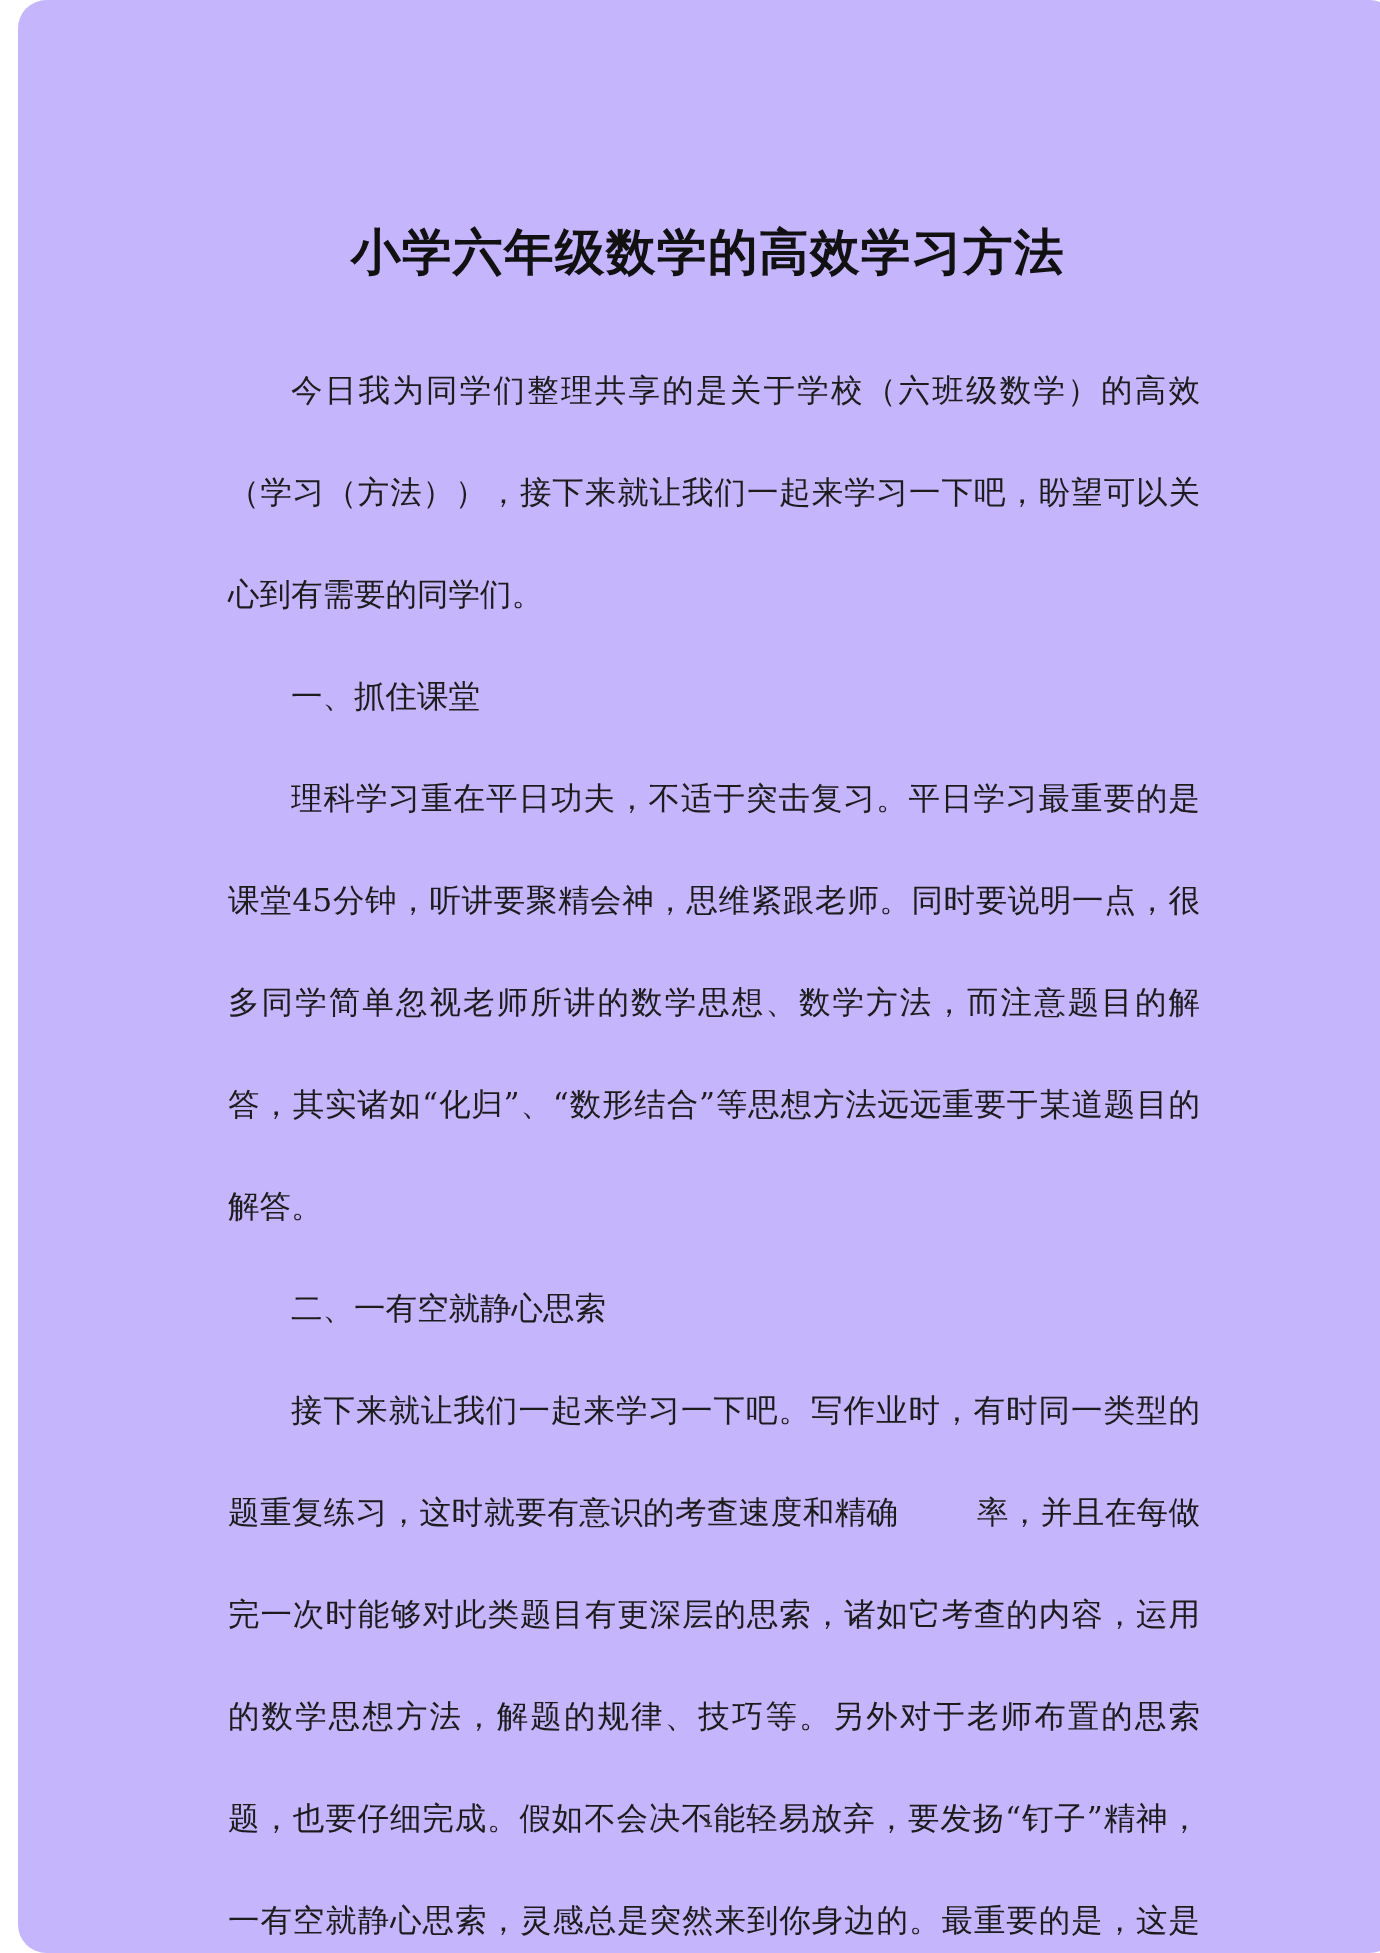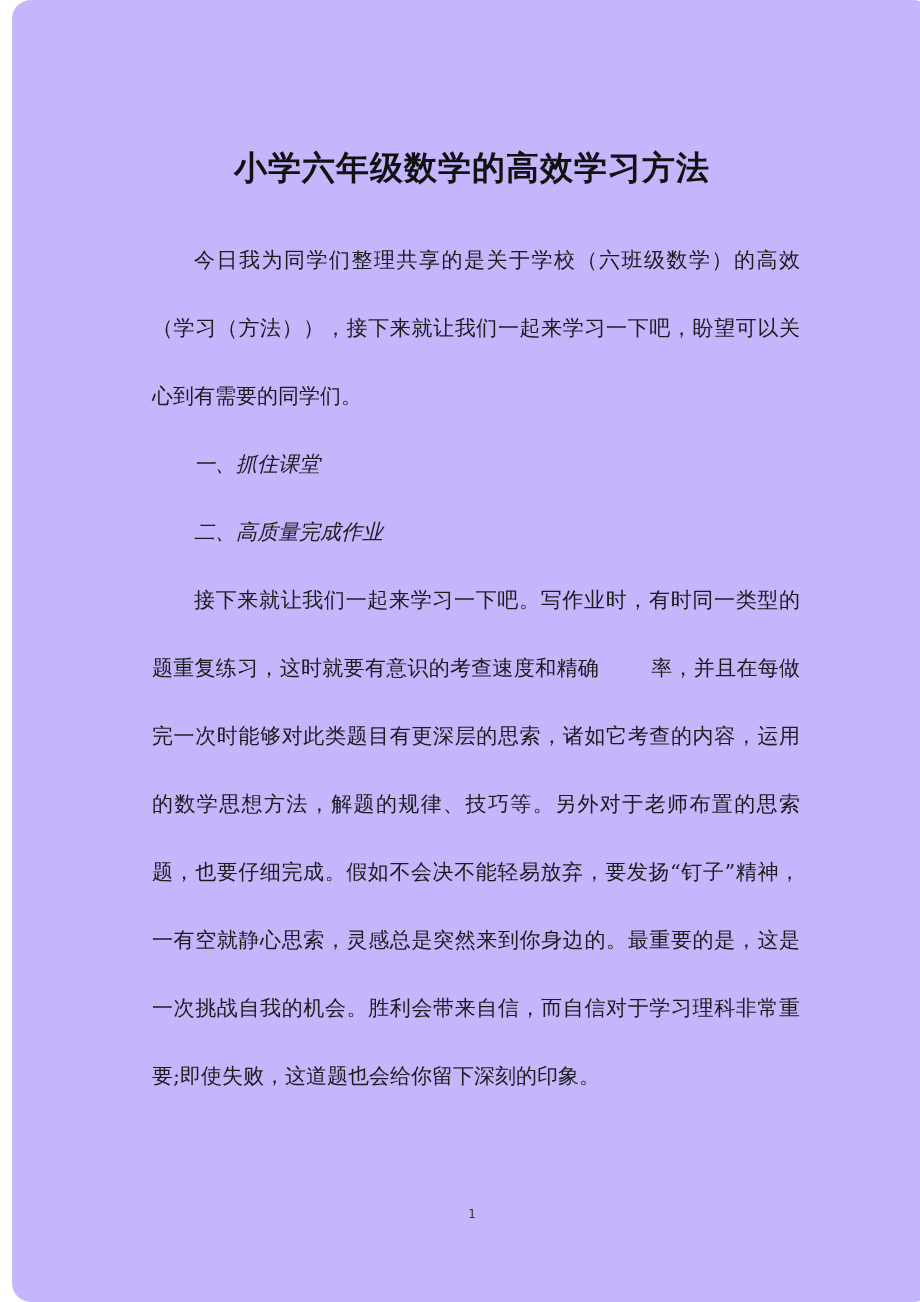--- a/index.html
+++ b/index.html
@@ -45,21 +45,20 @@
       text-align: justify;
       color: #1c1c1c;
     }
     .para {
       margin: 0;
       text-indent: 42px;
     }
     .heading {
       margin: 0;
       text-indent: 42px;
-      font-style: italic;
     }
     .page-number {
       position: absolute;
       left: 0;
       top: 1207px;
       width: 920px;
       text-align: center;
       font-family: "DejaVu Sans", "Liberation Sans", sans-serif;
       font-size: 12px;
       color: #333333;
@@ -71,18 +70,19 @@
   </style>
 </head>
 <body>
 
 <div class="page">
   <div class="title">小学六年级数学的高效学习方法</div>
 
   <div class="body-text">
     <p class="para">今日我为同学们整理共享的是关于学校（六班级数学）的高效（学习（方法）），接下来就让我们一起来学习一下吧，盼望可以关心到有需要的同学们。</p>
     <p class="heading">一、抓住课堂</p>
-    <p class="heading">二、高质量完成作业</p>
+    <p class="para">理科学习重在平日功夫，不适于突击复习。平日学习最重要的是课堂45分钟，听讲要聚精会神，思维紧跟老师。同时要说明一点，很多同学简单忽视老师所讲的数学思想、数学方法，而注意题目的解答，其实诸如“化归”、“数形结合”等思想方法远远重要于某道题目的解答。</p>
+    <p class="heading">二、一有空就静心思索</p>
     <p class="para"><span>接下来就让我们一起来学习一下吧。写作业时，有时同一类型的题重复练习，这时就要有意识的考查速度和精确</span><span class="gap"></span><span>率，并且在每做完一次时能够对此类题目有更深层的思索，诸如它考查的内容，运用的数学思想方法，解题的规律、技巧等。另外对于老师布置的思索题，也要仔细完成。假如不会决不能轻易放弃，要发扬“钉子”精神，一有空就静心思索，灵感总是突然来到你身边的。最重要的是，这是一次挑战自我的机会。胜利会带来自信，而自信对于学习理科非常重要;即使失败，这道题也会给你留下深刻的印象。</span></p>
   </div>
 
   <div class="page-number">1</div>
 </div>
 
 </body></html>

